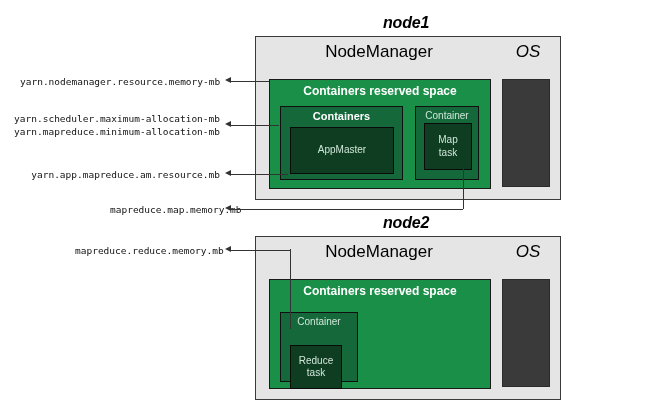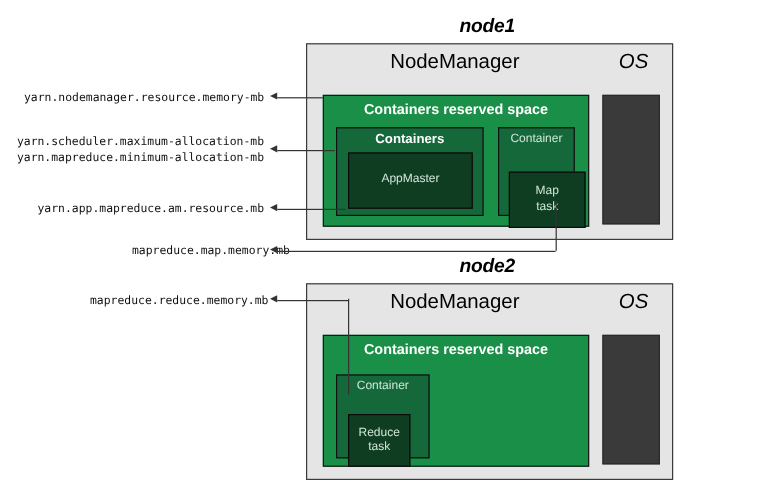--- a/index.html
+++ b/index.html
@@ -73,21 +73,21 @@
 
       <div class="cgroup" style="left:10px;top:26px;width:123px;height:74px;">
         <div class="cgroup-label">Containers</div>
         <div class="task" style="left:9px;top:20px;width:104px;height:47px;">
           <span>AppMaster</span>
         </div>
       </div>
 
       <div class="cgroup" style="left:145px;top:26px;width:64px;height:74px;">
         <div class="cgroup-label thin">Container</div>
-        <div class="task" style="left:8px;top:36px;width:64px;height:47px;
+        <div class="task" style="left:8px;top:16px;width:48px;height:47px;
                                  flex-direction:column;">
           <span>Map</span>
           <span>task</span>
         </div>
       </div>
     </div>
   </div>
 
   <div class="node-title" style="left:383px;top:214px;">node2</div>
 

